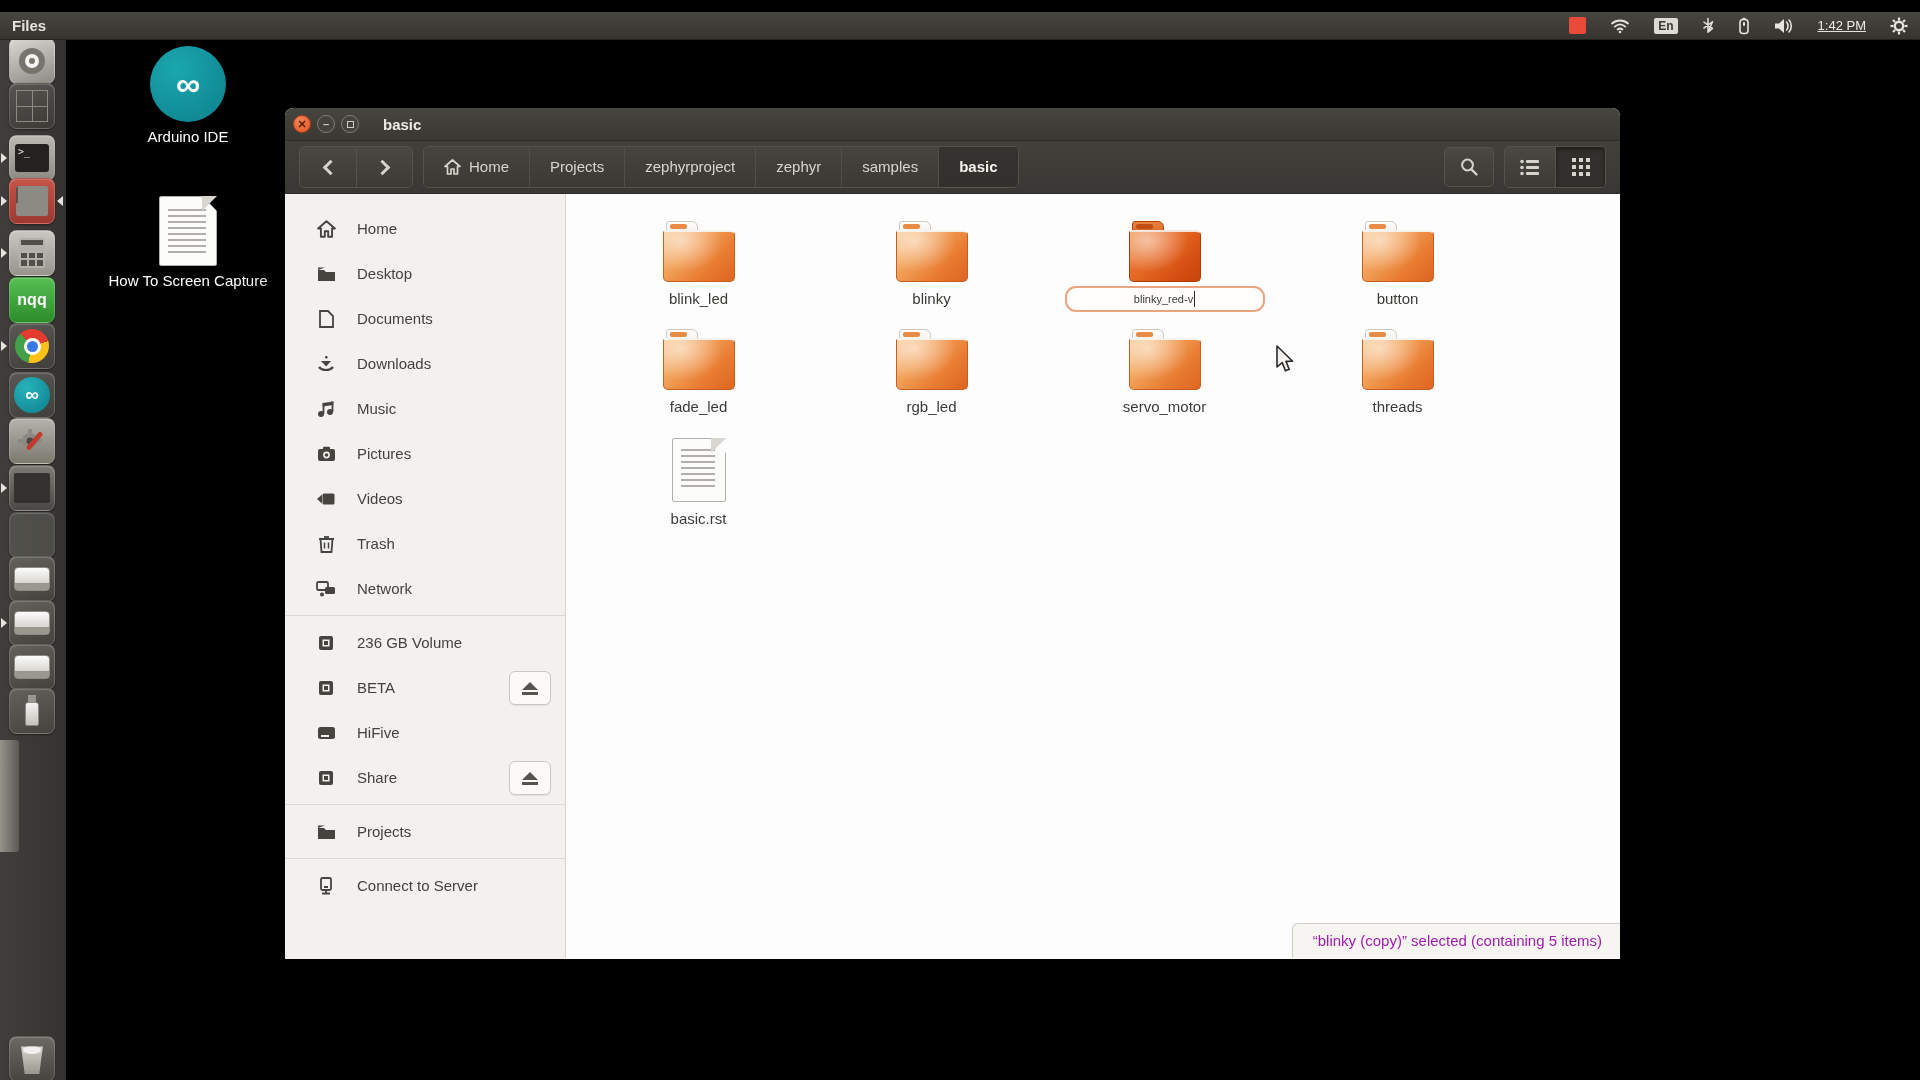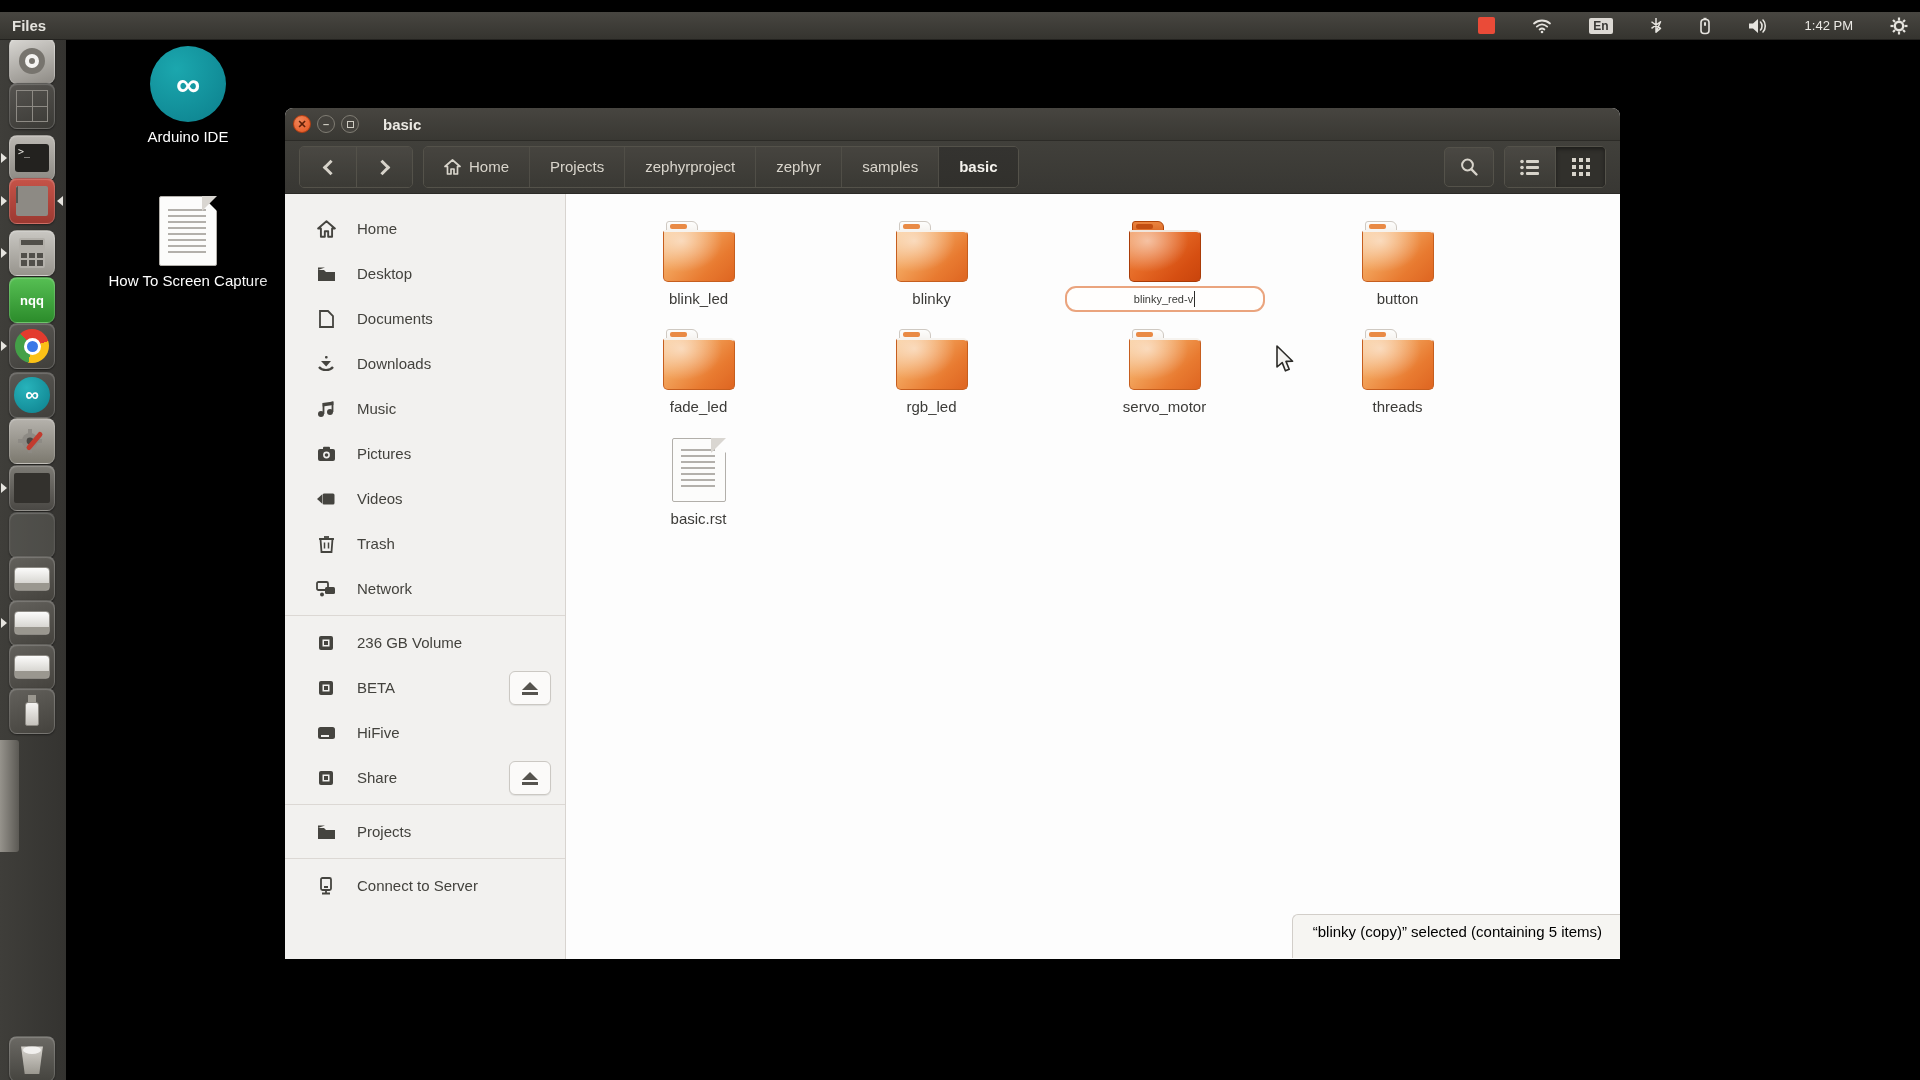--- a/index.html
+++ b/index.html
@@ -6,21 +6,21 @@
   html,body { width:1920px; height:1080px; background:#000; overflow:hidden;
     font-family:"Liberation Sans", sans-serif; }
   .screen { position:relative; width:1920px; height:1080px; background:#000; }
 
   
   .topbar { position:absolute; left:0; top:12px; width:1920px; height:28px;
     background:linear-gradient(#484641,#35342f); color:#e4e2dd;
     display:flex; align-items:center; padding:0 12px; z-index:50;
     border-bottom:1px solid #23221f; }
   .topbar .appname { font-weight:bold; font-size:15px; }
-  .tray { margin-left:auto; display:flex; align-items:center; gap:37px; }
+  .tray { margin-left:auto; display:flex; align-items:center; gap:24px;text-decoration:underline; }
   .rec { width:17px; height:17px; background:#ea4b38; border-radius:2px; }
   .en-badge { background:#dcd9d4; color:#3a3936; font-weight:bold; font-size:12px;
     padding:1px 4px; border-radius:2px; line-height:14px; }
   .clock { font-size:13px; color:#eceae6; }
   .tico { display:flex; align-items:center; }
 
   
   .launcher { position:absolute; left:0; top:28px; width:66px; height:1052px;
     background:linear-gradient(to right,#3f3e3a,#343330); z-index:40; }
   .tile { position:absolute; left:9px; width:46px; height:46px; border-radius:8px;
@@ -51,21 +51,21 @@
     overflow:hidden; }
   .t-files .drawer .top { height:9px; background:#3c3733; border-bottom:3px solid #e98a3c; }
   .t-files .drawer .slot { width:12px; height:6px; background:#e2e0db; border:1px solid #55534e;
     margin:6px auto 0; border-radius:1px; }
   .t-calc { background:linear-gradient(#c9c7c2,#97948d); }
   .t-calc .keys { width:26px; height:30px; background:#b3b0aa; padding:2px;
     display:grid; grid-template-columns:repeat(3,1fr); gap:2px; border-radius:2px; }
   .t-calc .keys i { background:#514f4a; }
   .t-calc .keys i:first-child { grid-column:1/4; height:5px; }
   .t-nqq { background:linear-gradient(#56bf53,#2c8c2b); }
-  .t-nqq span { color:#fff; font-weight:bold; font-size:13px; }
+  .t-nqq span { color:#fff; font-weight:bold; font-size:16px; }
   .t-chrome { background:linear-gradient(160deg,#5a5854,#403f3b); }
   .t-chrome .ball { width:34px; height:34px; border-radius:50%;
     background:conic-gradient(from -45deg,#e33b2e 0 33%,#fbc116 33% 66%,#43a047 66% 100%);
     display:flex; align-items:center; justify-content:center; }
   .t-chrome .ball i { width:17px; height:17px; border-radius:50%; background:#fff;
     display:flex; align-items:center; justify-content:center; }
   .t-chrome .ball i b { width:11px; height:11px; border-radius:50%; background:#3b78e7; }
   .t-ard { background:linear-gradient(160deg,#5a5854,#403f3b); }
   .t-ard .ball { width:36px; height:36px; border-radius:50%;
     background:radial-gradient(circle at 35% 30%,#27b3bb,#0d7f8c); color:#fff;
@@ -197,22 +197,22 @@
   .rename { margin-top:4px; width:200px; height:26px; background:#fffefd;
     border:2px solid #eaa47e; border-radius:11px; display:flex; align-items:center;
     justify-content:center; font-size:11px; color:#3a3a37; }
   .caret { display:inline-block; width:1px; height:16px; background:#2b2b28; margin-left:1px; }
   .fcell .page { width:54px; height:64px; margin-top:2px; box-shadow:none; }
   .fcell .page .lines { top:10px; bottom:10px; }
 
   
   .statusbar { position:absolute; right:0; bottom:0; background:#f6f5f2;
     border:1px solid #d2cec9; border-right:none; border-bottom:none;
-    border-radius:6px 0 0 0; padding:8px 18px 18px 20px;
-    font-size:15px; color:#000000; }
+    border-radius:6px 0 0 0; padding:8px 18px 9px 20px;
+    font-size:15px; color:#a21caf; }
 
   
   .cursor { position:absolute; left:1275px; top:345px; z-index:99; }
 </style>
 </head>
 <body>
 
 <div class="screen">
 
   <div class="topbar">

